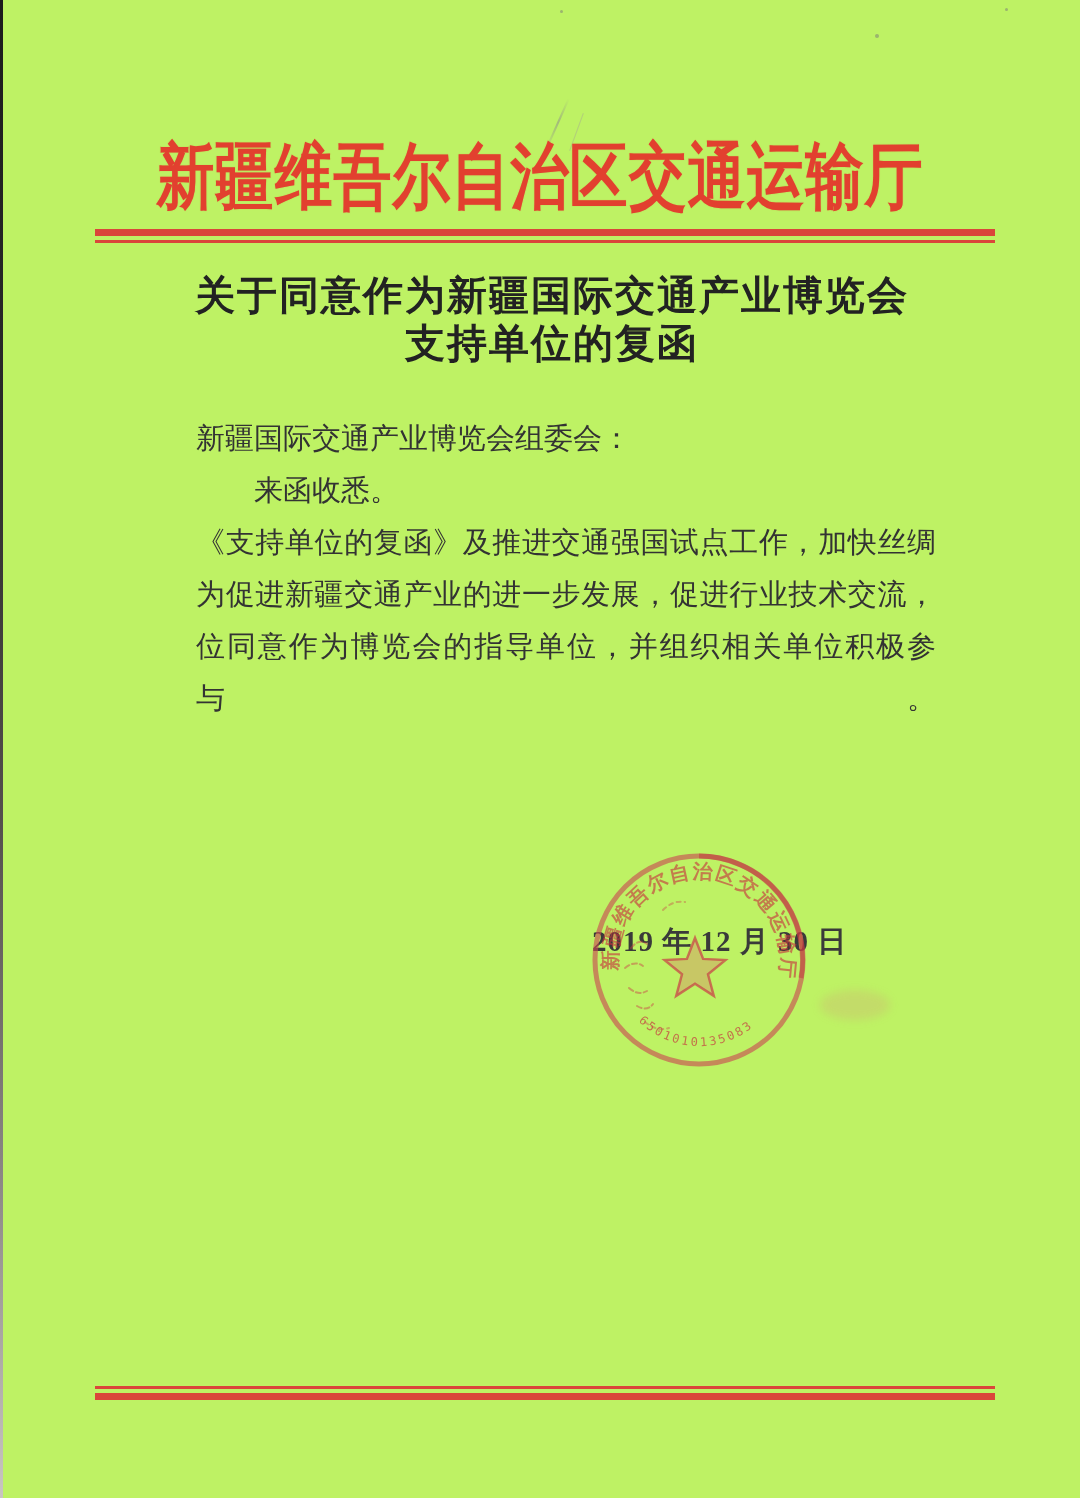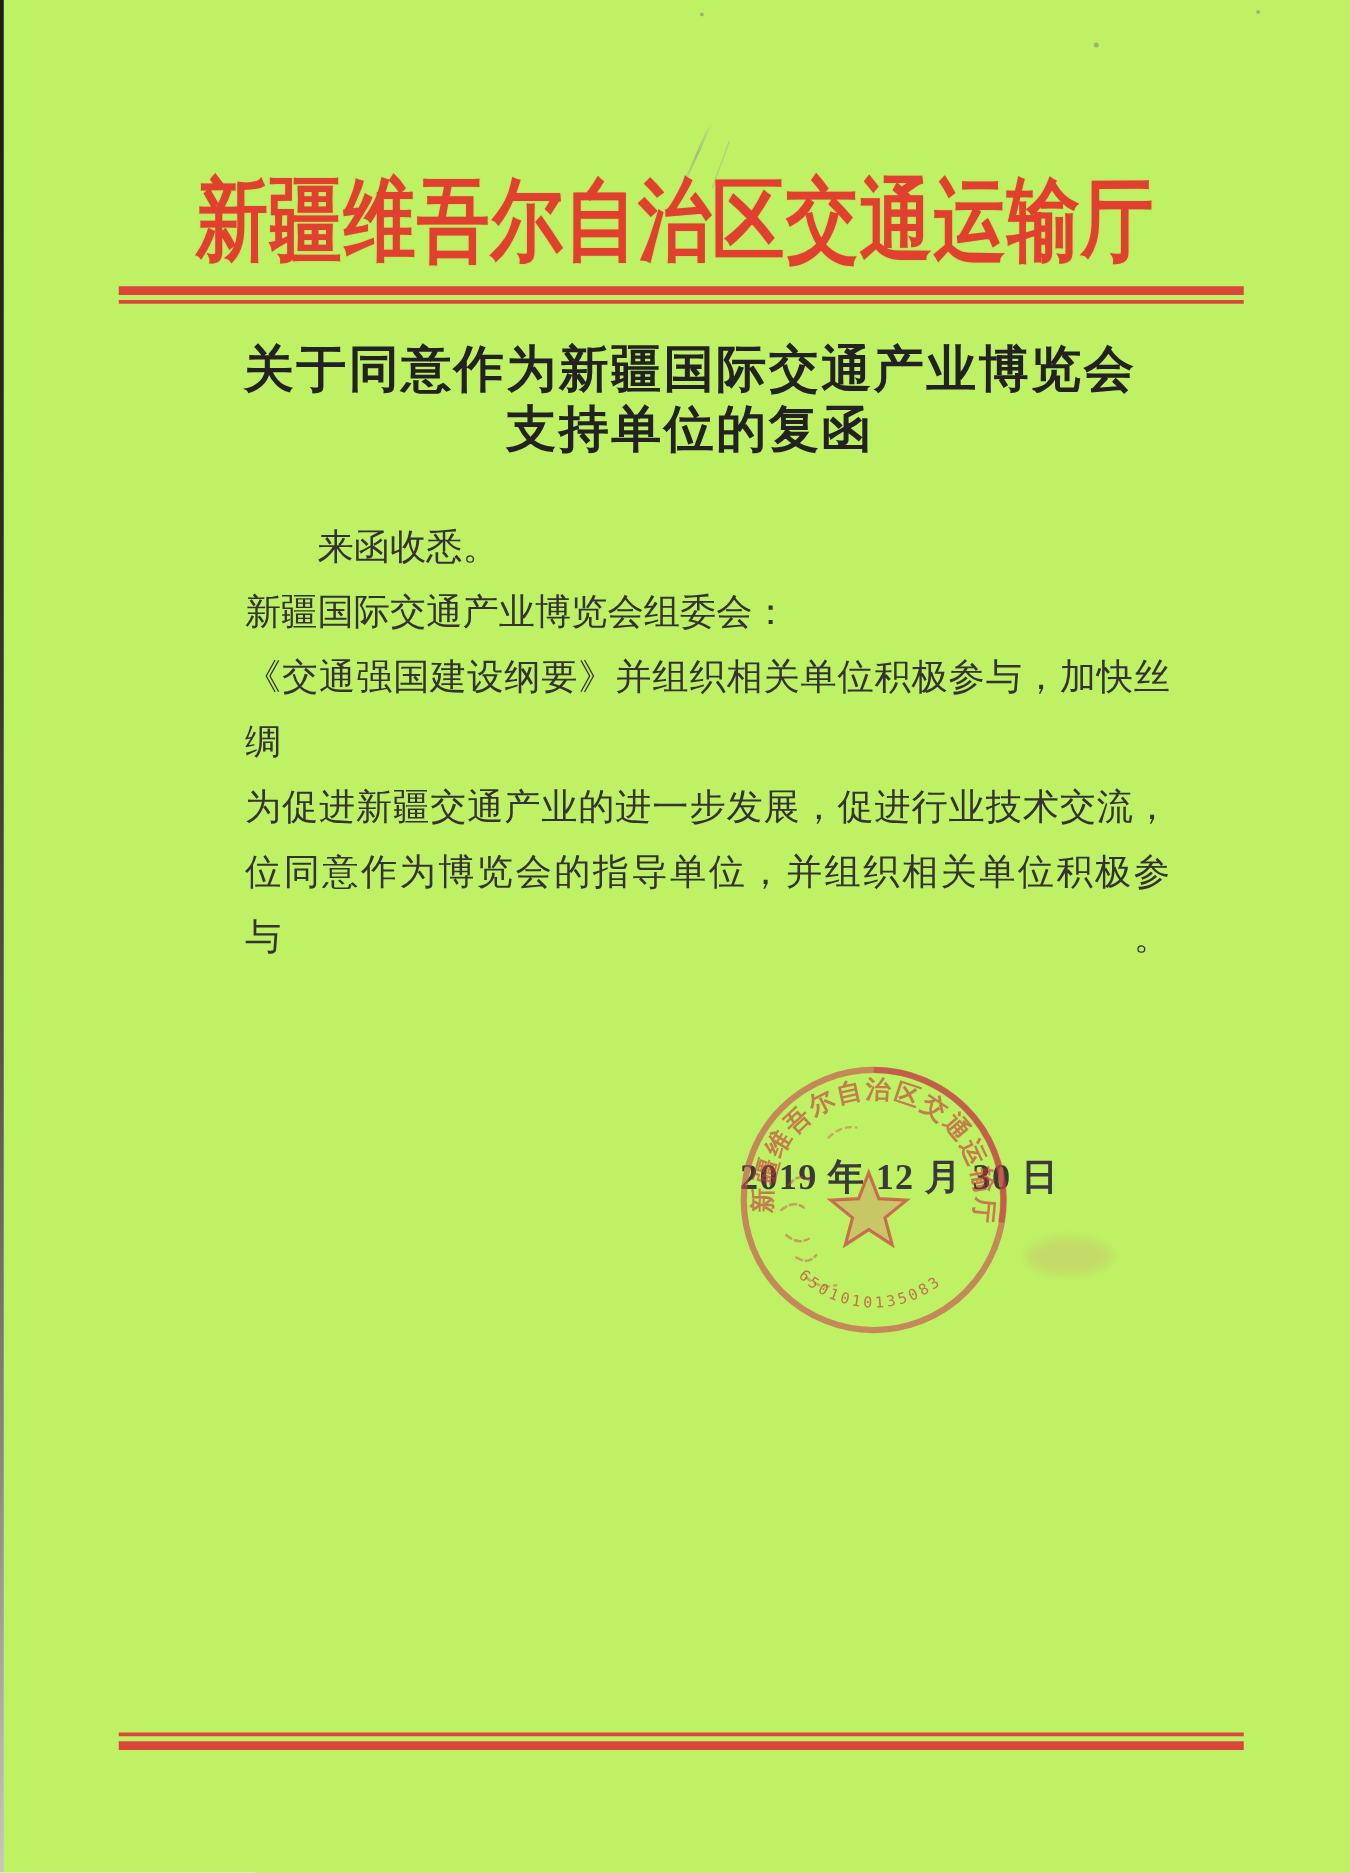--- a/index.html
+++ b/index.html
@@ -72,23 +72,23 @@
     <div class="rule-gap"></div>
     <div class="rule-thin" style="background:#da463a;"></div>
   </div>
 
   <div class="doc-title">
     <div>关于同意作为新疆国际交通产业博览会</div>
     <div>支持单位的复函</div>
   </div>
 
   <div class="body-block">
+    <div class="bline">新疆国际交通产业博览会组委会：</div>
     <div class="bline indent">来函收悉。</div>
-    <div class="bline">新疆国际交通产业博览会组委会：</div>
-    <div class="bline just">《交通强国建设纲要》并组织相关单位积极参与，加快丝绸</div>
+    <div class="bline just">《支持单位的复函》及推进交通强国试点工作，加快丝绸</div>
     <div class="bline just">为促进新疆交通产业的进一步发展，促进行业技术交流，</div>
     <div class="bline just">位同意作为博览会的指导单位，并组织相关单位积极参与。</div>
   </div>
 
   <div class="date-line">2019 年 12 月 30 日</div>
 
   <div class="smudge"></div>
 
   <div class="seal">
     <svg width="240" height="240" viewBox="0 0 240 240">

